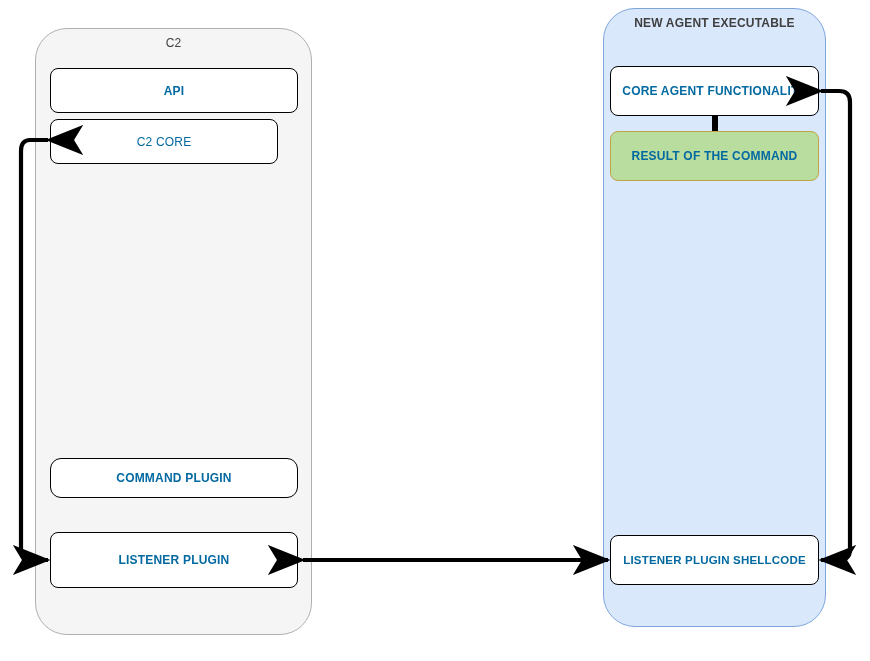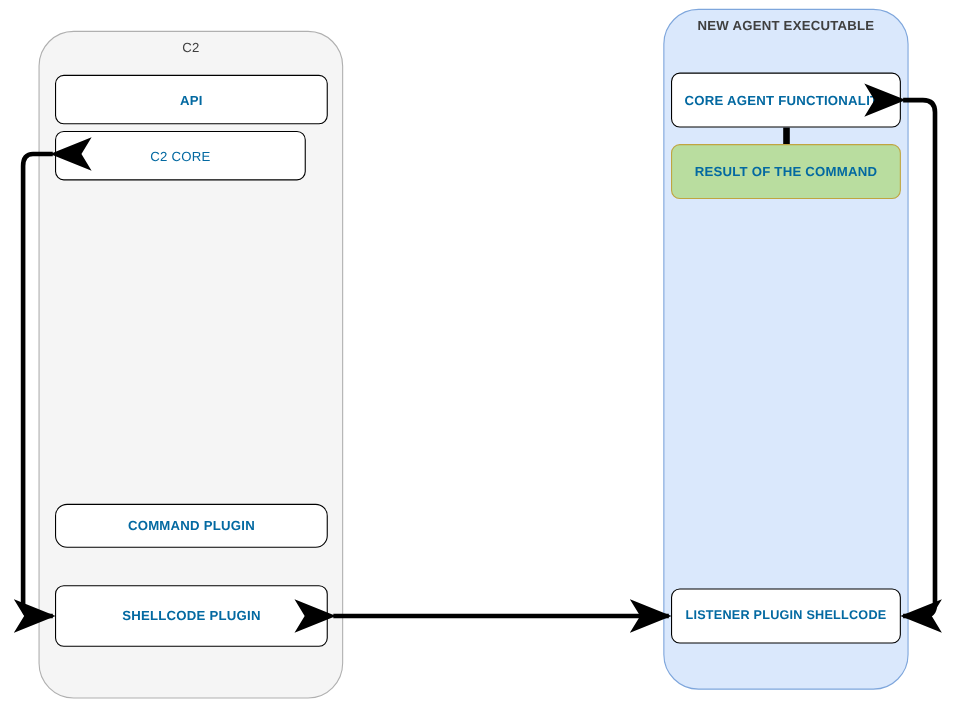--- a/index.html
+++ b/index.html
@@ -112,21 +112,21 @@
   <div class="panel" id="c2-panel">
     <div class="panel-title">C2</div>
   </div>
 
   <div class="box" id="box-api">API</div>
 
   <div class="box" id="box-c2core">C2 CORE</div>
 
   <div class="box" id="box-cmdplugin">COMMAND PLUGIN</div>
 
-  <div class="box" id="box-listener">SHELLCODE PLUGIN</div>
+  <div class="box" id="box-listener">LISTENER PLUGIN</div>
 
   <div class="panel" id="agent-panel">
     <div class="panel-title">NEW AGENT EXECUTABLE</div>
   </div>
 
   <div class="box" id="box-coreagent">CORE AGENT FUNCTIONALITY</div>
 
   <div id="stub-connector"></div>
 
   <div class="box" id="box-shellcode">LISTENER PLUGIN SHELLCODE</div>

